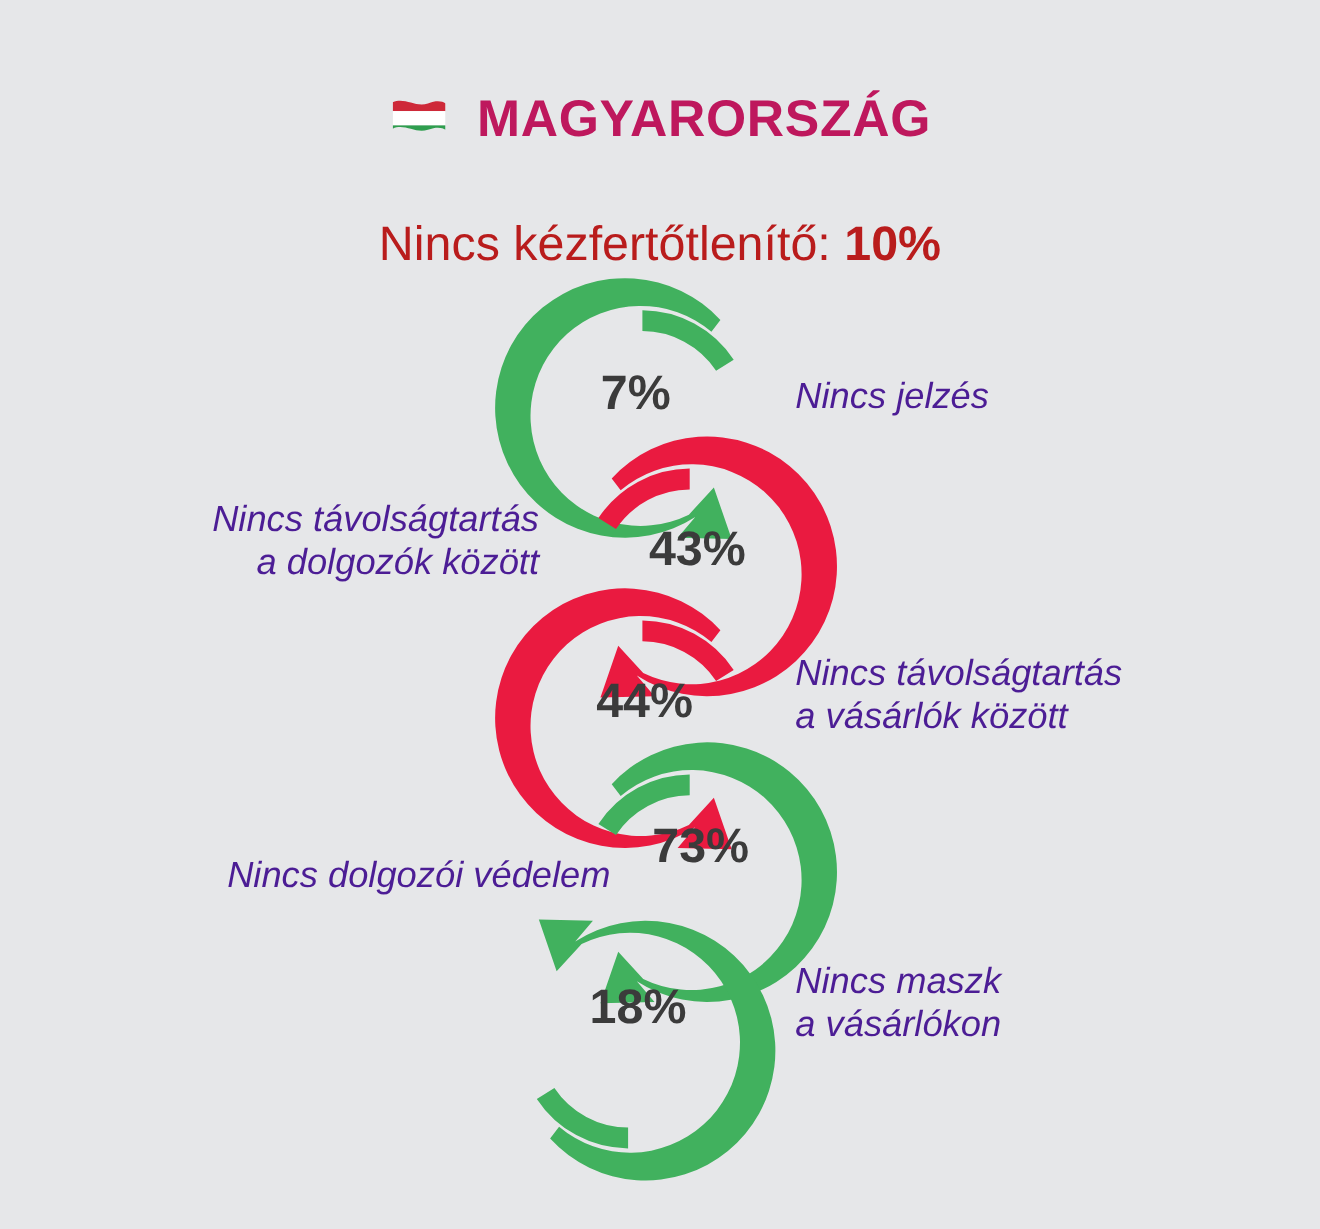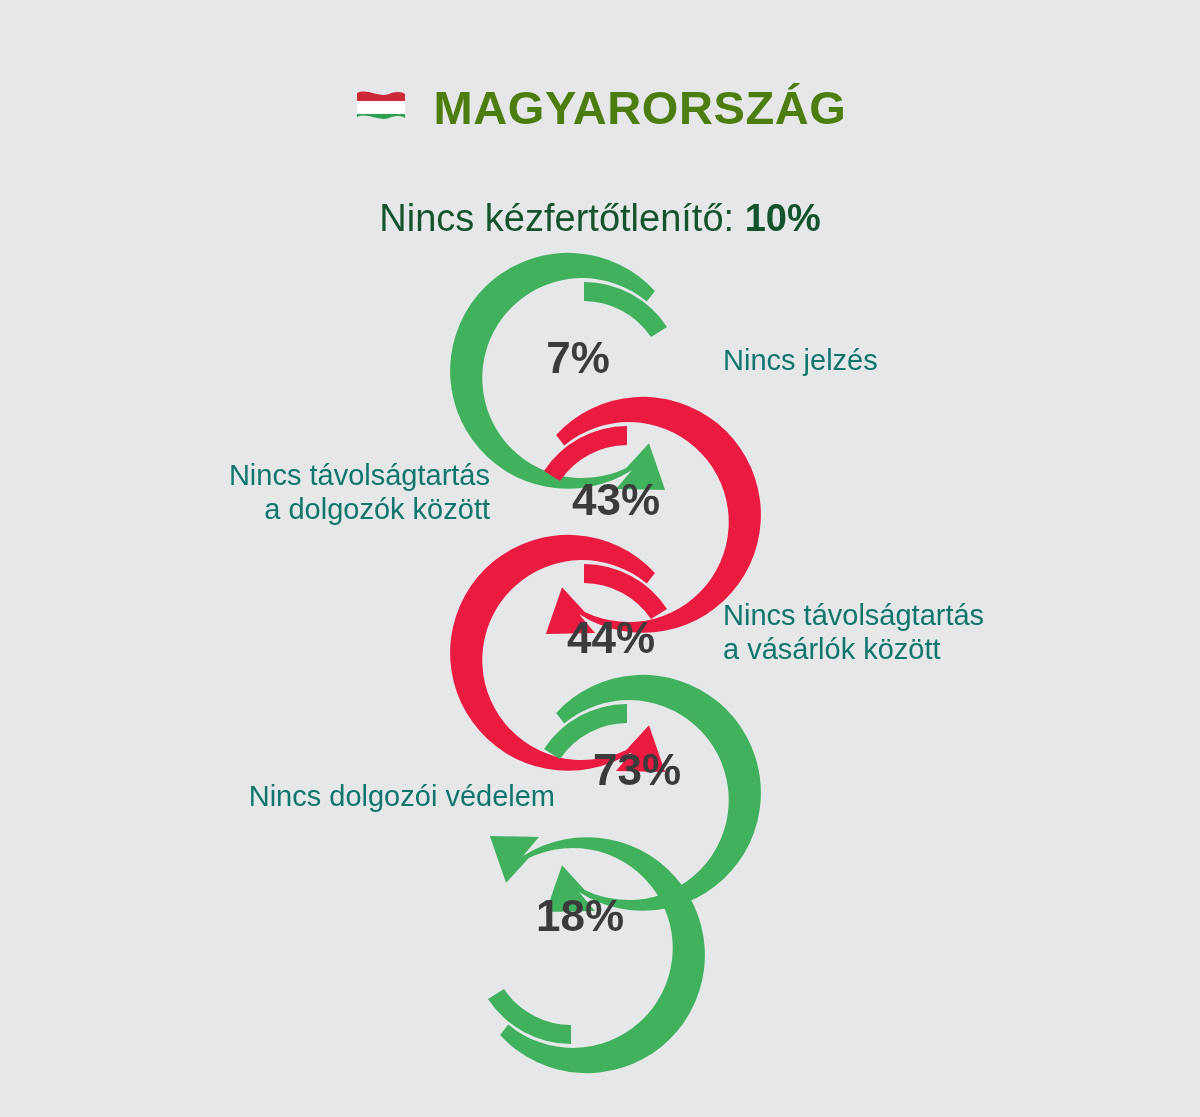--- a/index.html
+++ b/index.html
@@ -36,35 +36,35 @@
   }
   .flag {
     width: 54px;
     height: 40px;
     display: block;
   }
   .country-title {
     font-size: 47px;
     font-weight: bold;
     letter-spacing: 0.6px;
-    color: #4d7c0f;
+    color: #be185d;
     line-height: 1;
     white-space: nowrap;
   }
 
   
   .subtitle {
     position: absolute;
     top: 198px;
     left: 0;
     width: 1200px;
     text-align: center;
-    font-size: 38px;
+    font-size: 44px;
     line-height: 1.1;
-    color: #14532d;
+    color: #b91c1c;
     white-space: nowrap;
   }
   .subtitle .subtitle-value {
     font-weight: bold;
   }
 
   
   .chain {
     position: absolute;
     top: 0;
@@ -83,25 +83,26 @@
     font-weight: bold;
     color: #3b3b3b;
     line-height: 1;
     white-space: nowrap;
     text-align: center;
     transform: translate(-50%, -50%);
   }
 
   .label {
     position: absolute;
-    font-size: 29px;
+    font-size: 33px;
     line-height: 1.18;
-    color: #0f766e;
+    color: #4c1d95;
     white-space: pre-line;
     transform: translateY(-50%);
+    font-style: italic;
   }
   .label.left  { text-align: right; transform: translate(-100%, -50%); }
   .label.right { text-align: left; }
 </style>
 </head>
 <body>
 
 <div id="infographic">
 
   <div class="header">
@@ -147,36 +148,36 @@
                  A 100 100 0 1 0 167.0 197.0
                  L 187.0 170.0
                  L 208.0 215.0
                  L 159.0 219.0
                  L 173.0 198.5
                  A 118 118 0 1 1 177.0 18.0
                  Z" fill="#ea1a40" transform="rotate(6 116 116)"></path>
         <path d="M 116 16 A 100 100 0 0 1 199 61 L 183 71 A 81 81 0 0 0 116 35 Z" fill="#ea1a40"></path>
       </g>
     </svg>
-    <div class="pct" style="left:616px; top:500px;">43%</div>
+    <div class="pct" style="left:634px; top:500px;">43%</div>
     <div class="label left" style="left:490px; top:492px;">Nincs távolságtartás
 a dolgozók között</div>
 
     <svg class="arrow-svg" style="left:468px; top:548px; width:232px; height:232px;" viewBox="0 0 232 232">
       <path d="M 170.0 29.5
                A 100 100 0 1 0 167.0 197.0
                L 187.0 170.0
                L 208.0 215.0
                L 159.0 219.0
                L 173.0 198.5
                A 118 118 0 1 1 177.0 18.0
                Z" fill="#ea1a40" transform="rotate(6 116 116)"></path>
       <path d="M 116 16 A 100 100 0 0 1 199 61 L 183 71 A 81 81 0 0 0 116 35 Z" fill="#ea1a40"></path>
     </svg>
-    <div class="pct" style="left:611px; top:638px;">44%</div>
+    <div class="pct" style="left:586px; top:638px;">44%</div>
     <div class="label right" style="left:723px; top:632px;">Nincs távolságtartás
 a vásárlók között</div>
 
     <svg class="arrow-svg" style="left:511px; top:688px; width:232px; height:232px;" viewBox="0 0 232 232">
       <g transform="translate(232,0) scale(-1,1)">
         <path d="M 170.0 29.5
                  A 100 100 0 1 0 167.0 197.0
                  L 187.0 170.0
                  L 208.0 215.0
                  L 159.0 219.0
@@ -194,15 +195,17 @@
                A 100 100 0 1 0 167.0 197.0
                L 187.0 170.0
                L 208.0 215.0
                L 159.0 219.0
                L 173.0 198.5
                A 118 118 0 1 1 177.0 18.0
                Z" fill="#41b15e" transform="rotate(186 116 116)"></path>
       <path d="M 116 216 A 100 100 0 0 1 33 171 L 49 161 A 81 81 0 0 0 116 197 Z" fill="#41b15e"></path>
     </svg>
     <div class="pct" style="left:580px; top:916px;">18%</div>
+    <div class="label right" style="left:723px; top:912px;">Nincs maszk
+a vásárlókon</div>
 
   </div>
 </div>
 
 </body></html>

